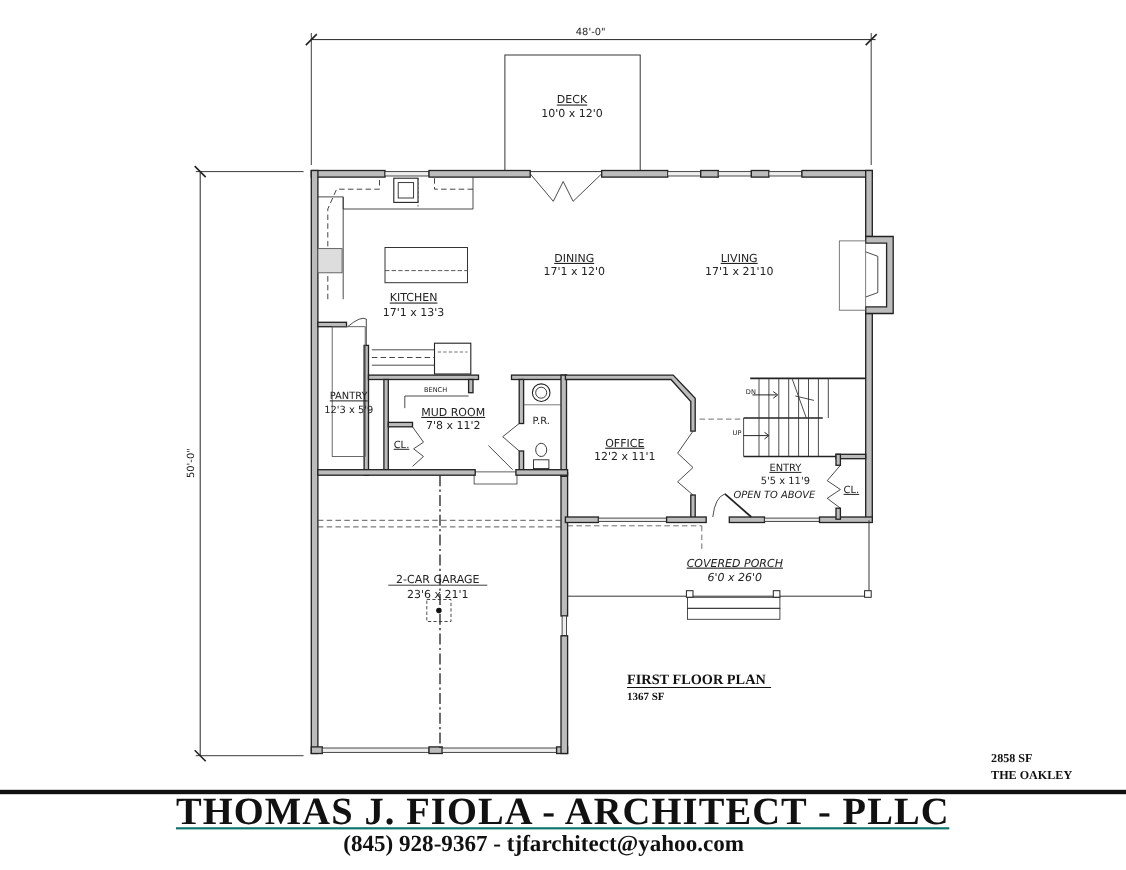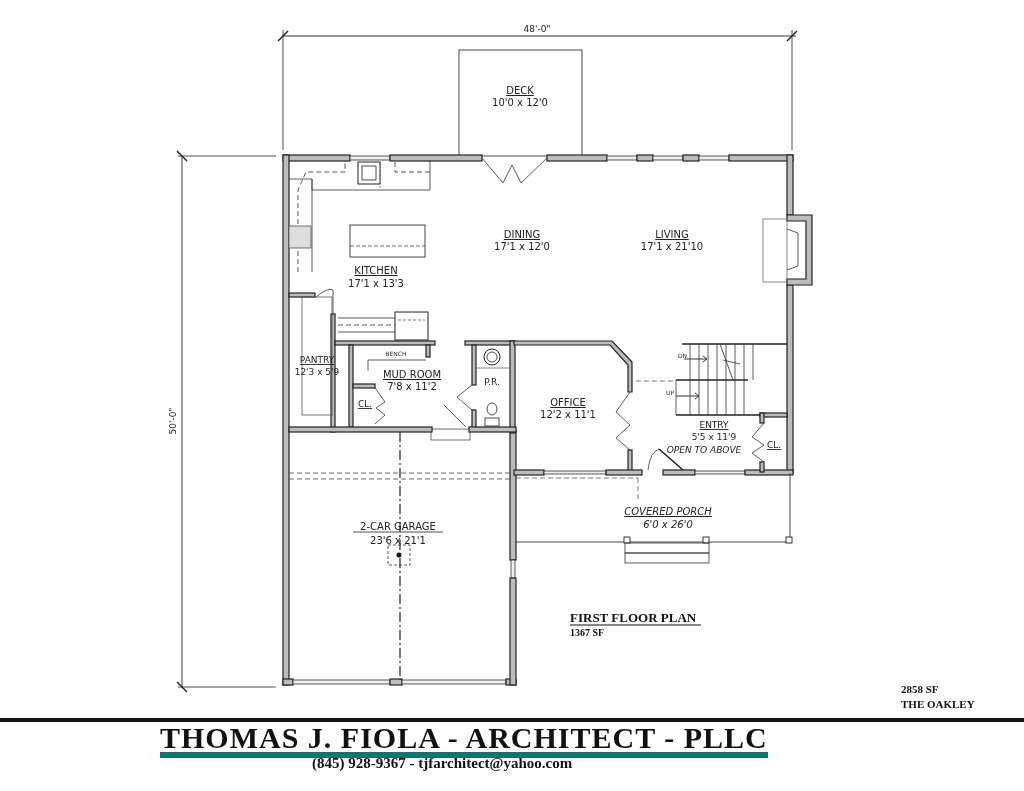--- a/index.html
+++ b/index.html
@@ -11,22 +11,22 @@
   .dim{font-family:"DejaVu Sans",sans-serif;fill:#222;font-size:9px;}
   .plan-title{font-family:"Liberation Serif",serif;font-weight:bold;fill:#111;font-size:13px;}
   .plan-sf{font-family:"Liberation Serif",serif;font-weight:bold;fill:#111;font-size:10px;}
   .tb-sf{font-family:"Liberation Serif",serif;font-weight:bold;fill:#111;font-size:11px;}
   .wall{fill:#bcbcbc;stroke:#222;stroke-width:1.2;}
   .thin{fill:none;stroke:#333;stroke-width:0.8;}
   .dash{fill:none;stroke:#444;stroke-width:0.9;stroke-dasharray:5 3;}
   .dashdot{fill:none;stroke:#222;stroke-width:1.2;stroke-dasharray:10 3 2 3;}
   .win{fill:#eee;stroke:#333;stroke-width:0.8;}
   #footer-bar{position:absolute;left:0;top:718px;width:1024px;height:4px;background:#111;}
-  #firm-name{position:absolute;left:160px;top:724px;font-family:"Liberation Serif",serif;font-weight:bold;font-size:30px;letter-spacing:1px;color:#111;border-bottom:6px solid #0f766e;line-height:28px;white-space:nowrap;}
-  #firm-contact{position:absolute;left:312px;top:755px;font-family:"Liberation Serif",serif;font-weight:bold;font-size:15px;color:#111;white-space:nowrap;}
+  #firm-name{position:absolute;left:160px;top:724px;font-family:"Liberation Serif",serif;font-weight:bold;font-size:35px;letter-spacing:1px;color:#111;border-bottom:2px solid #0f766e;line-height:28px;white-space:nowrap;}
+  #firm-contact{position:absolute;left:312px;top:755px;font-family:"Liberation Serif",serif;font-weight:bold;font-size:21px;color:#111;white-space:nowrap;}
 </style>
 </head>
 <body>
 
 <svg width="1024" height="791" viewBox="0 0 1024 791">
 
   <g>
     <line x1="283" y1="36" x2="796" y2="36" stroke="#222" stroke-width="0.9"></line>
     <line x1="283" y1="30" x2="283" y2="150" stroke="#222" stroke-width="0.8"></line>
     <line x1="792" y1="30" x2="792" y2="150" stroke="#222" stroke-width="0.8"></line>

